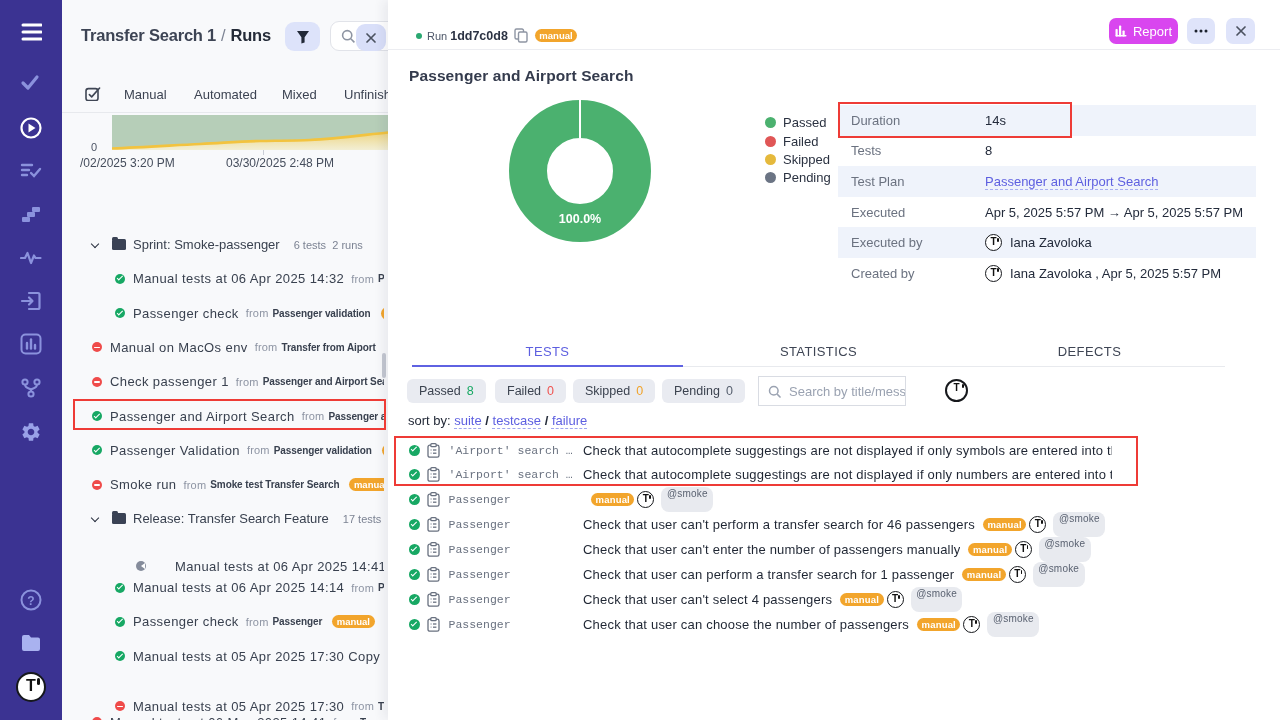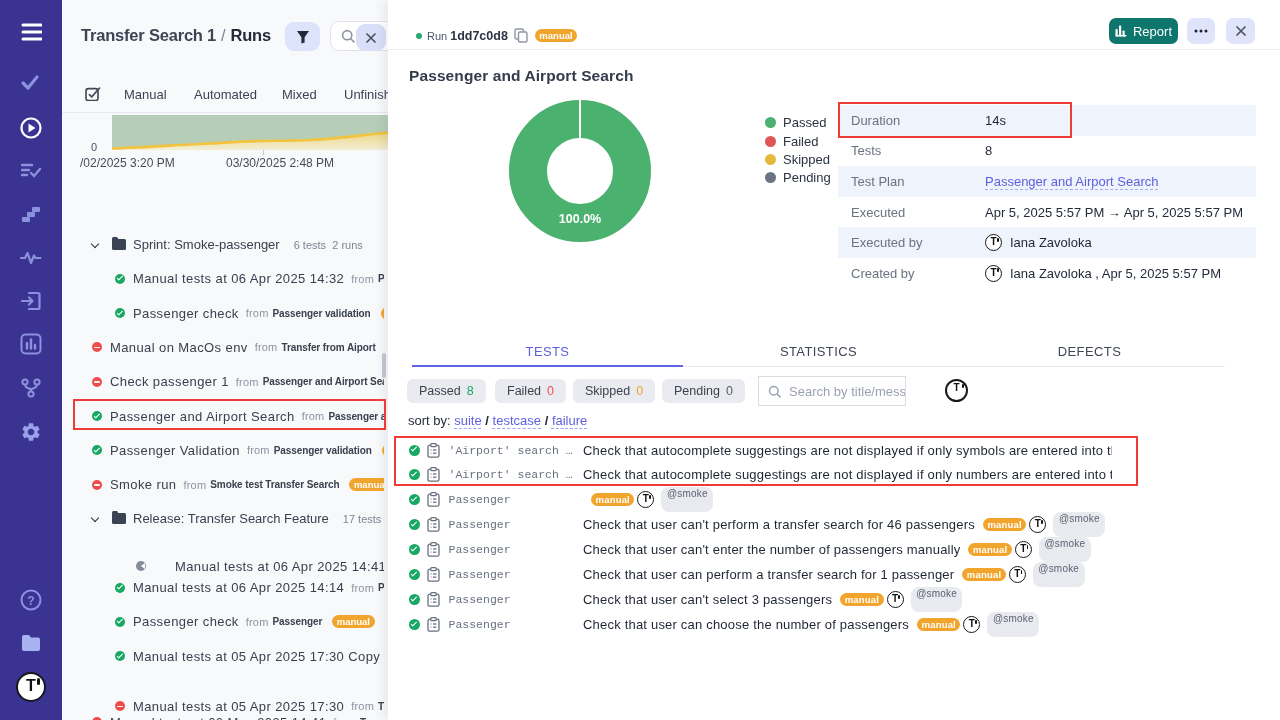--- a/index.html
+++ b/index.html
@@ -46,21 +46,21 @@
   #lscroll { position:absolute; left:320px; top:353px; width:4px; height:25px; background:#c4c8d1; border-radius:2px; }
   
   #dr { position:absolute; left:388px; top:0; width:892px; height:720px; background:#fff; box-shadow:-5px 0 10px rgba(40,45,70,0.07); }
   #dr-head { position:absolute; left:0; top:0; width:892px; height:50px; border-bottom:1px solid #ecedf1; }
   #run-row { position:absolute; left:28px; top:28px; display:flex; align-items:center; }
   #run-dot { width:6px; height:6px; border-radius:50%; background:#2aa871; margin-right:5px; }
   #run-row .rl { font-size:11px; color:#4d5668; }
   #run-row .rid { font-size:12.5px; font-weight:bold; color:#2c3344; margin-left:3px; }
   #dr-title { position:absolute; left:21px; top:67px; font-size:15.5px; font-weight:bold; color:#343b4d; letter-spacing:0.1px; }
   .hbtn { position:absolute; top:18px; height:26px; border-radius:7px; display:flex; align-items:center; justify-content:center; }
-  #btn-report { left:721px; width:69px; background:#0f766e; color:#fff; font-size:13px; }
+  #btn-report { left:721px; width:69px; background:#d946ef; color:#fff; font-size:13px; }
   #btn-dots { left:799px; width:28px; background:#dfe4fa; }
   #btn-x { left:838px; width:29px; background:#dfe4fa; color:#4b5260; font-size:14px; }
   
   .leg { position:absolute; display:flex; align-items:center; font-size:13px; color:#2b3241; }
   .leg i { width:11px; height:11px; border-radius:50%; margin-right:7px; }
   
   #itable { position:absolute; left:450px; top:105px; width:418px; }
   .irow { height:30.6px; display:flex; align-items:center; }
   .irow:nth-child(odd) { background:#eff3fb; }
   .irow .lab { width:147px; padding-left:13px; font-size:13px; color:#6b7280; }
@@ -523,21 +523,21 @@
         <svg class="clip" width="13" height="15" viewBox="0 0 13 15" fill="none" stroke="#68707f" stroke-width="1.3">
           <rect x="1" y="2.2" width="11" height="12" rx="1.8"></rect>
           <rect x="3.8" y="0.7" width="5.4" height="3" rx="1" fill="#fff"></rect>
           <line x1="3.7" y1="7" x2="4.4" y2="7"></line>
           <line x1="6" y1="7" x2="9.4" y2="7"></line>
           <line x1="3.7" y1="10.2" x2="4.4" y2="10.2"></line>
           <line x1="6" y1="10.2" x2="9.4" y2="10.2"></line>
         </svg>
         <span class="sname">Passenger</span>
         <span class="desc">
-          <span class="txt">Check that user can't select 3 passengers</span>
+          <span class="txt">Check that user can't select 4 passengers</span>
           <span class="pill">manual</span>
           <span class="av"></span>
           <span class="gpill">@smoke</span>
         </span>
       </div>
       <div class="drow" style="top: 612.01px;">
         <span class="ic ok" style="width:11px;height:11px"></span>
         <svg class="clip" width="13" height="15" viewBox="0 0 13 15" fill="none" stroke="#68707f" stroke-width="1.3">
           <rect x="1" y="2.2" width="11" height="12" rx="1.8"></rect>
           <rect x="3.8" y="0.7" width="5.4" height="3" rx="1" fill="#fff"></rect>

